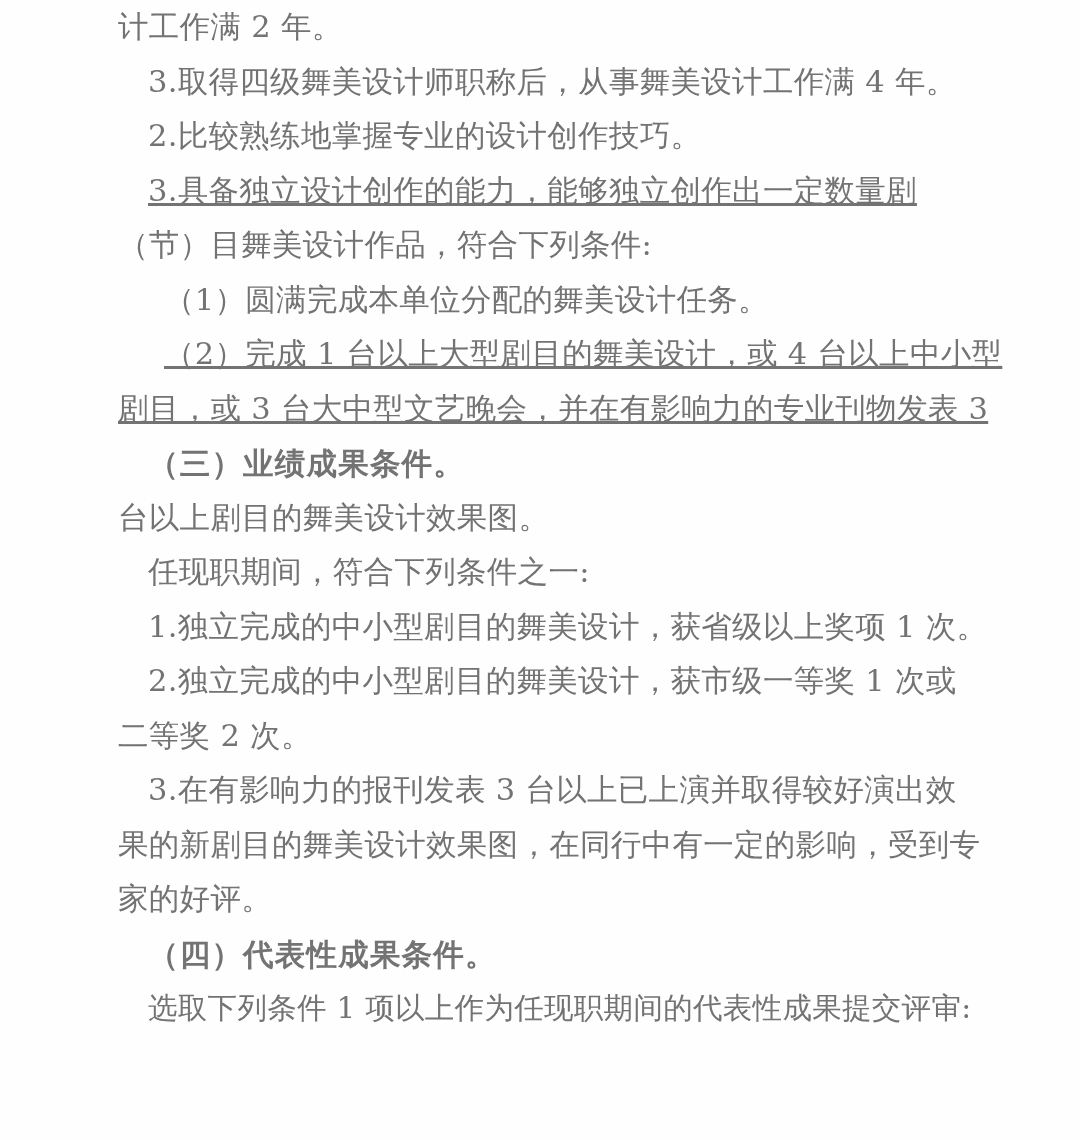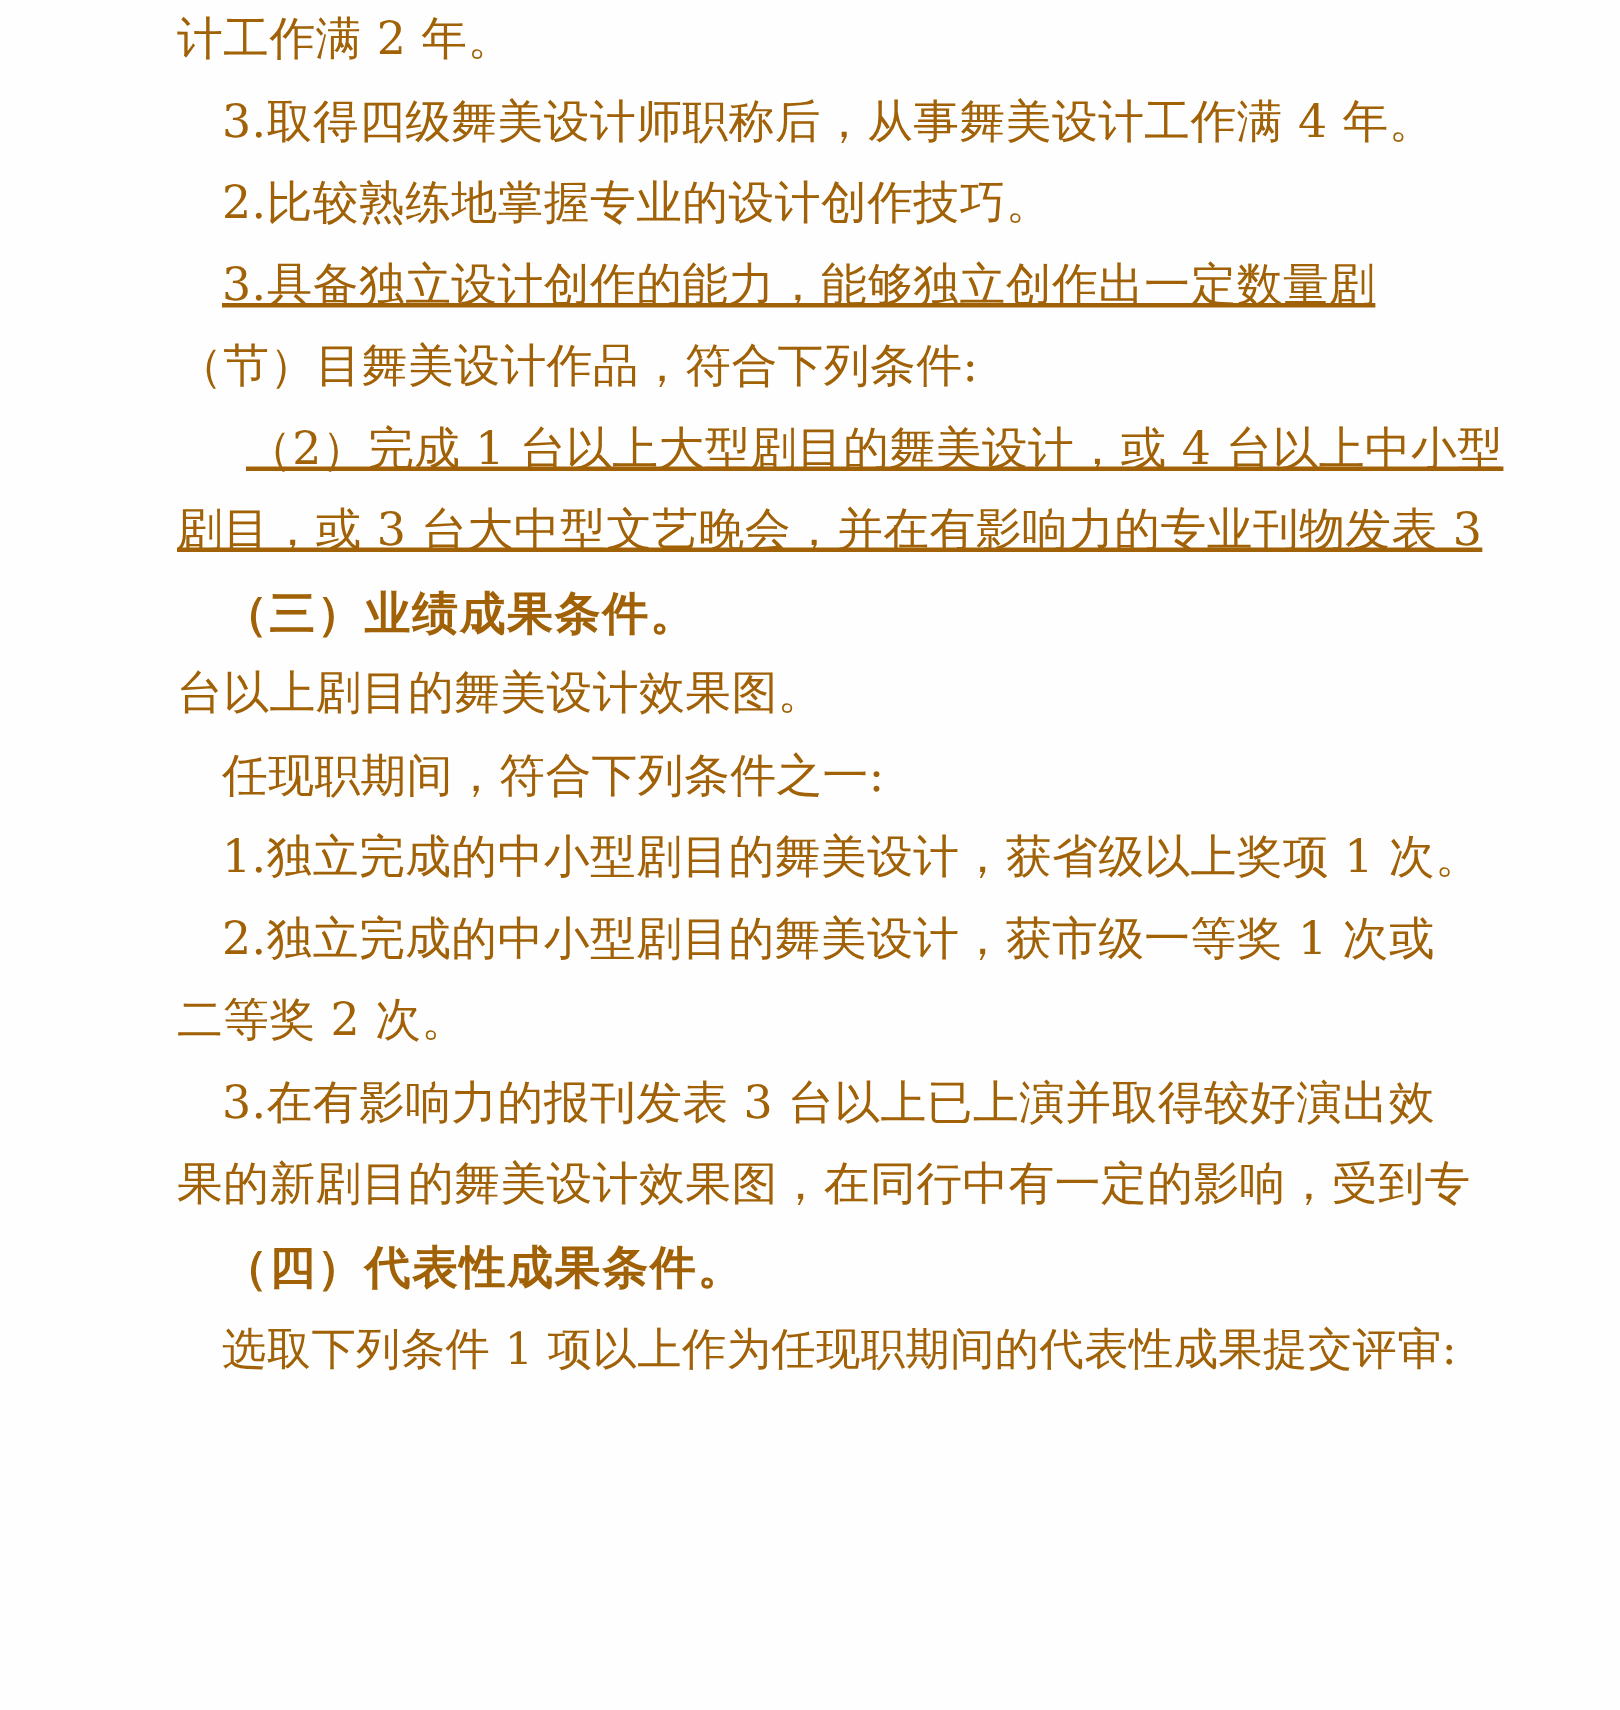--- a/index.html
+++ b/index.html
@@ -22,21 +22,21 @@
     left: 118px;
     top: 0px;
     width: 842px;
     height: 1140px;
   }
   p.line {
     margin: 0;
     padding: 0;
     font-size: 30.5px;
     line-height: 54.5px;
-    color: #a16207;
+    color: #737373;
     letter-spacing: 0.3px;
     white-space: pre;
     font-family: "DejaVu Serif", serif;
   }
   p.bold {
     font-weight: 700;
     letter-spacing: 1.2px;
   }
   p.indent1 {
     padding-left: 30px;
@@ -60,20 +60,21 @@
     <p class="line indent1">3.取得四级舞美设计师职称后，从事舞美设计工作满 4 年。</p>
 
 
 
     <p class="line indent1">2.比较熟练地掌握专业的设计创作技巧。</p>
 
     <p class="line indent1 sp-mid">3.具备独立设计创作的能力，能够独立创作出一定数量剧</p>
 
     <p class="line">（节）目舞美设计作品，符合下列条件:</p>
 
+    <p class="line indent2">（1）圆满完成本单位分配的舞美设计任务。</p>
 
     <p class="line indent2 sp-mid">（2）完成 1 台以上大型剧目的舞美设计，或 4 台以上中小型</p>
 
     <p class="line sp-mid">剧目，或 3 台大中型文艺晚会，并在有影响力的专业刊物发表 3</p>
 
     <p class="line indent1 bold">（三）业绩成果条件。</p>
 
     <p class="line">台以上剧目的舞美设计效果图。</p>
 
     <p class="line indent1">任现职期间，符合下列条件之一:</p>
@@ -81,19 +82,20 @@
     <p class="line indent1">1.独立完成的中小型剧目的舞美设计，获省级以上奖项 1 次。</p>
 
     <p class="line indent1">2.独立完成的中小型剧目的舞美设计，获市级一等奖 1 次或</p>
 
     <p class="line">二等奖 2 次。</p>
 
     <p class="line indent1">3.在有影响力的报刊发表 3 台以上已上演并取得较好演出效</p>
 
     <p class="line">果的新剧目的舞美设计效果图，在同行中有一定的影响，受到专</p>
 
+    <p class="line">家的好评。</p>
 
     <p class="line indent1 bold">（四）代表性成果条件。</p>
 
     <p class="line indent1" style="font-size:29.5px;">选取下列条件 1 项以上作为任现职期间的代表性成果提交评审:</p>
 
   </div>
 </div>
 
 </body></html>

